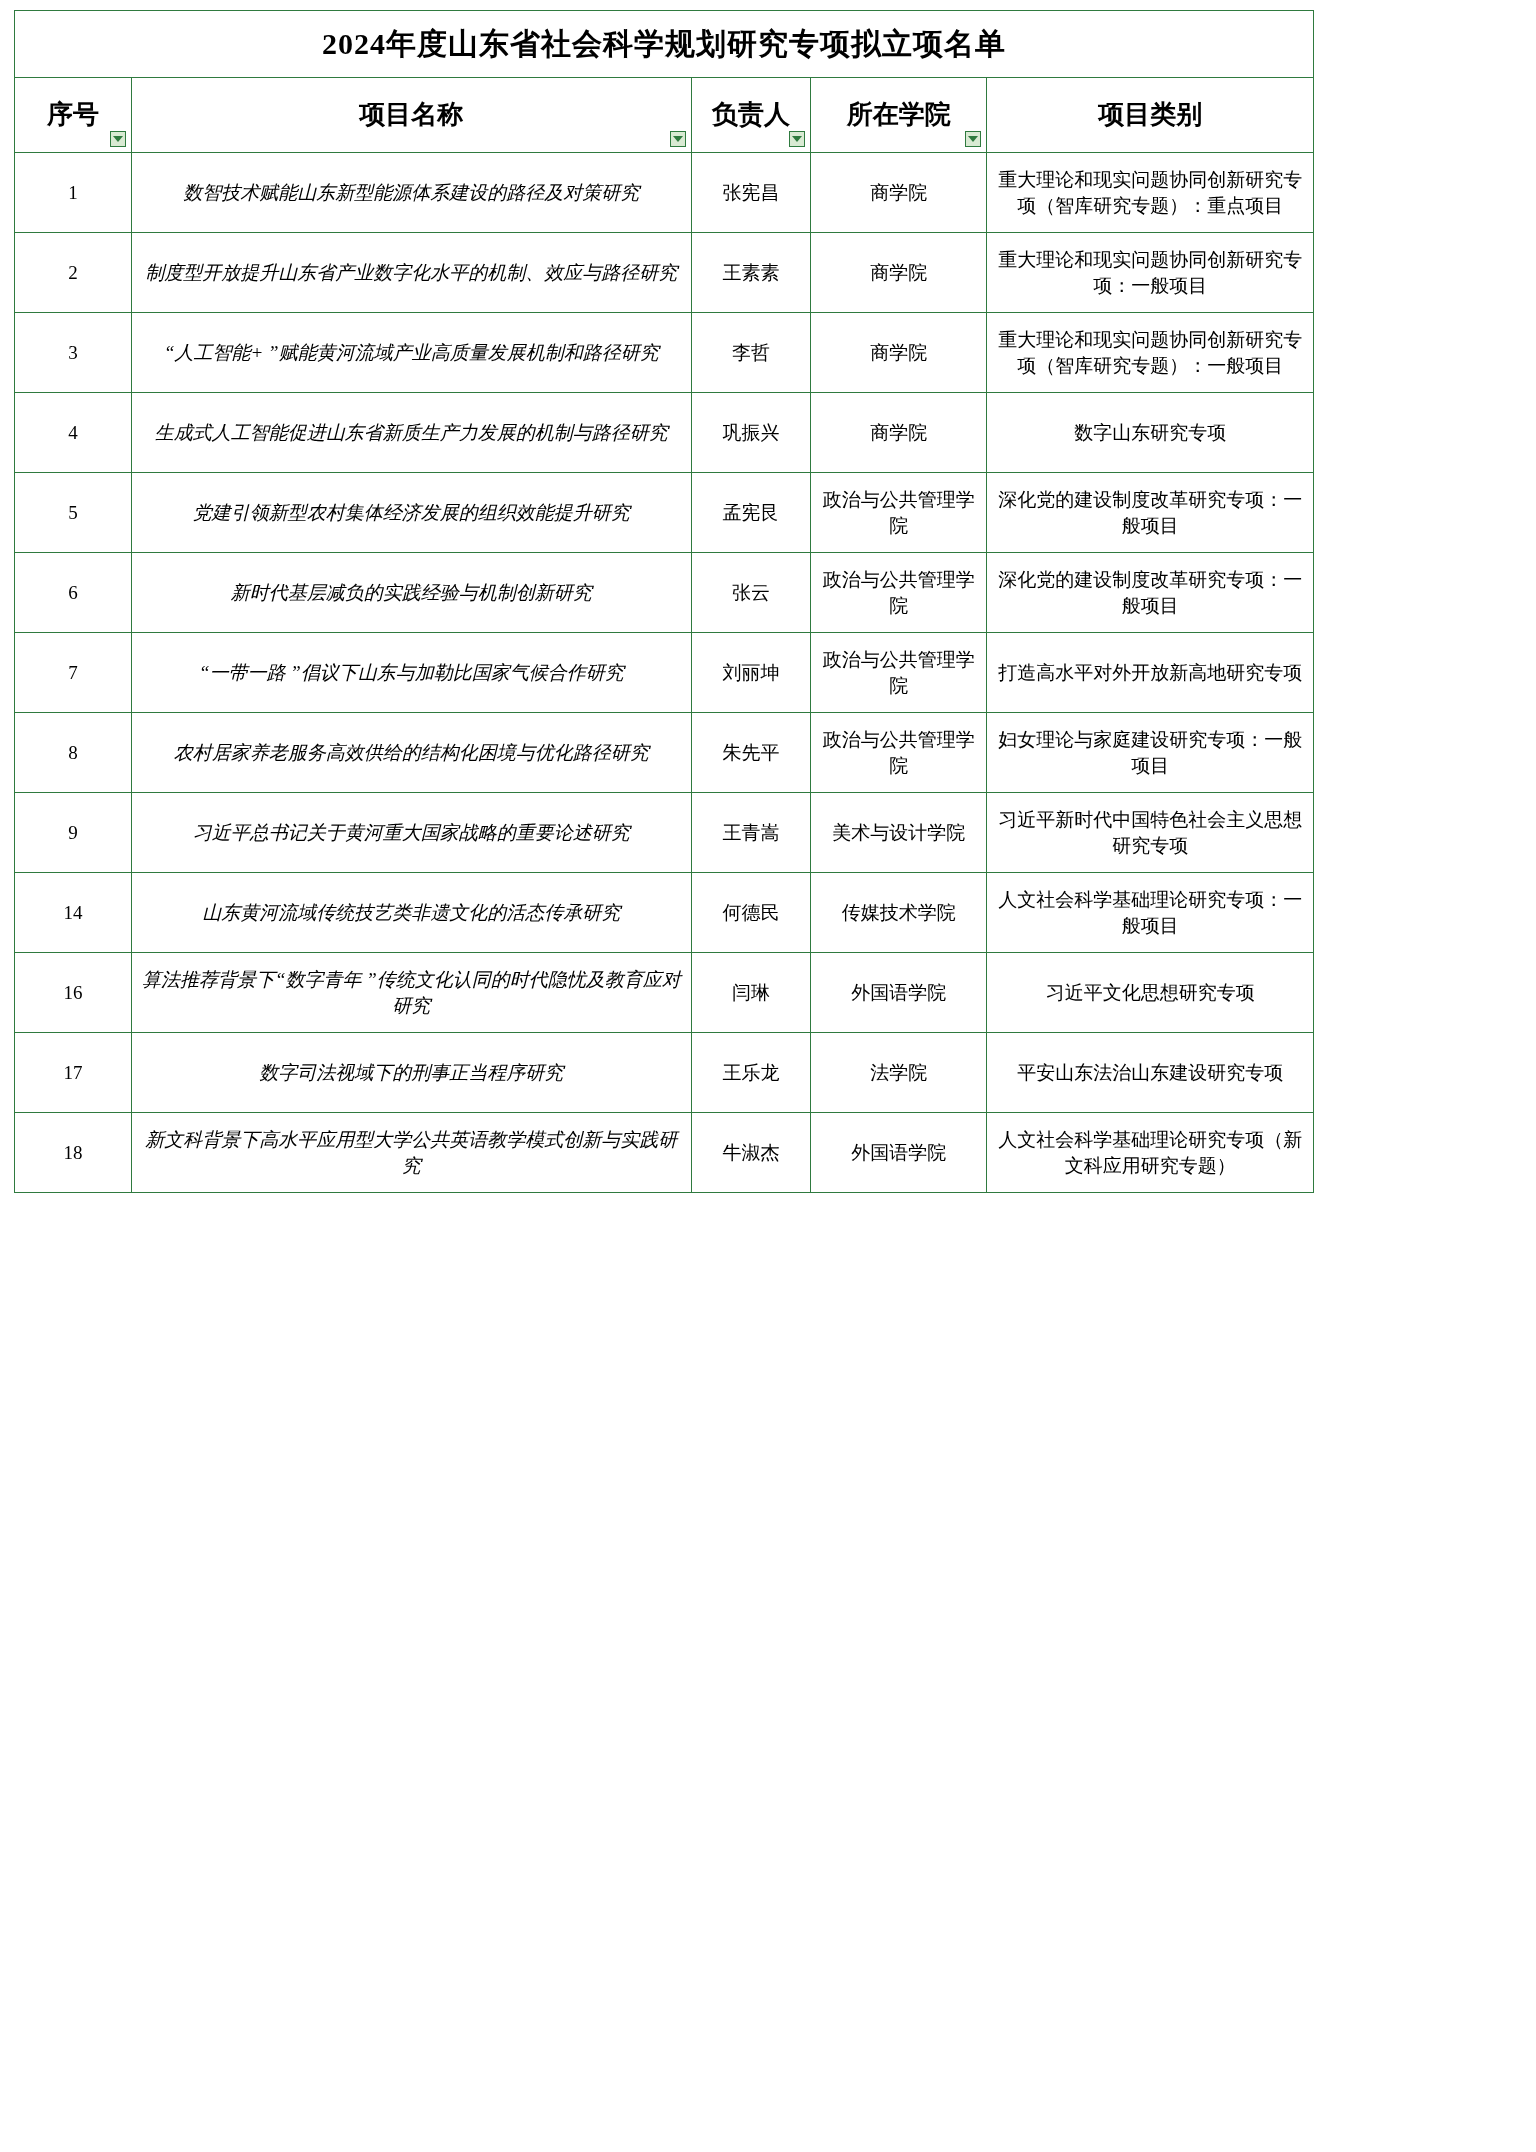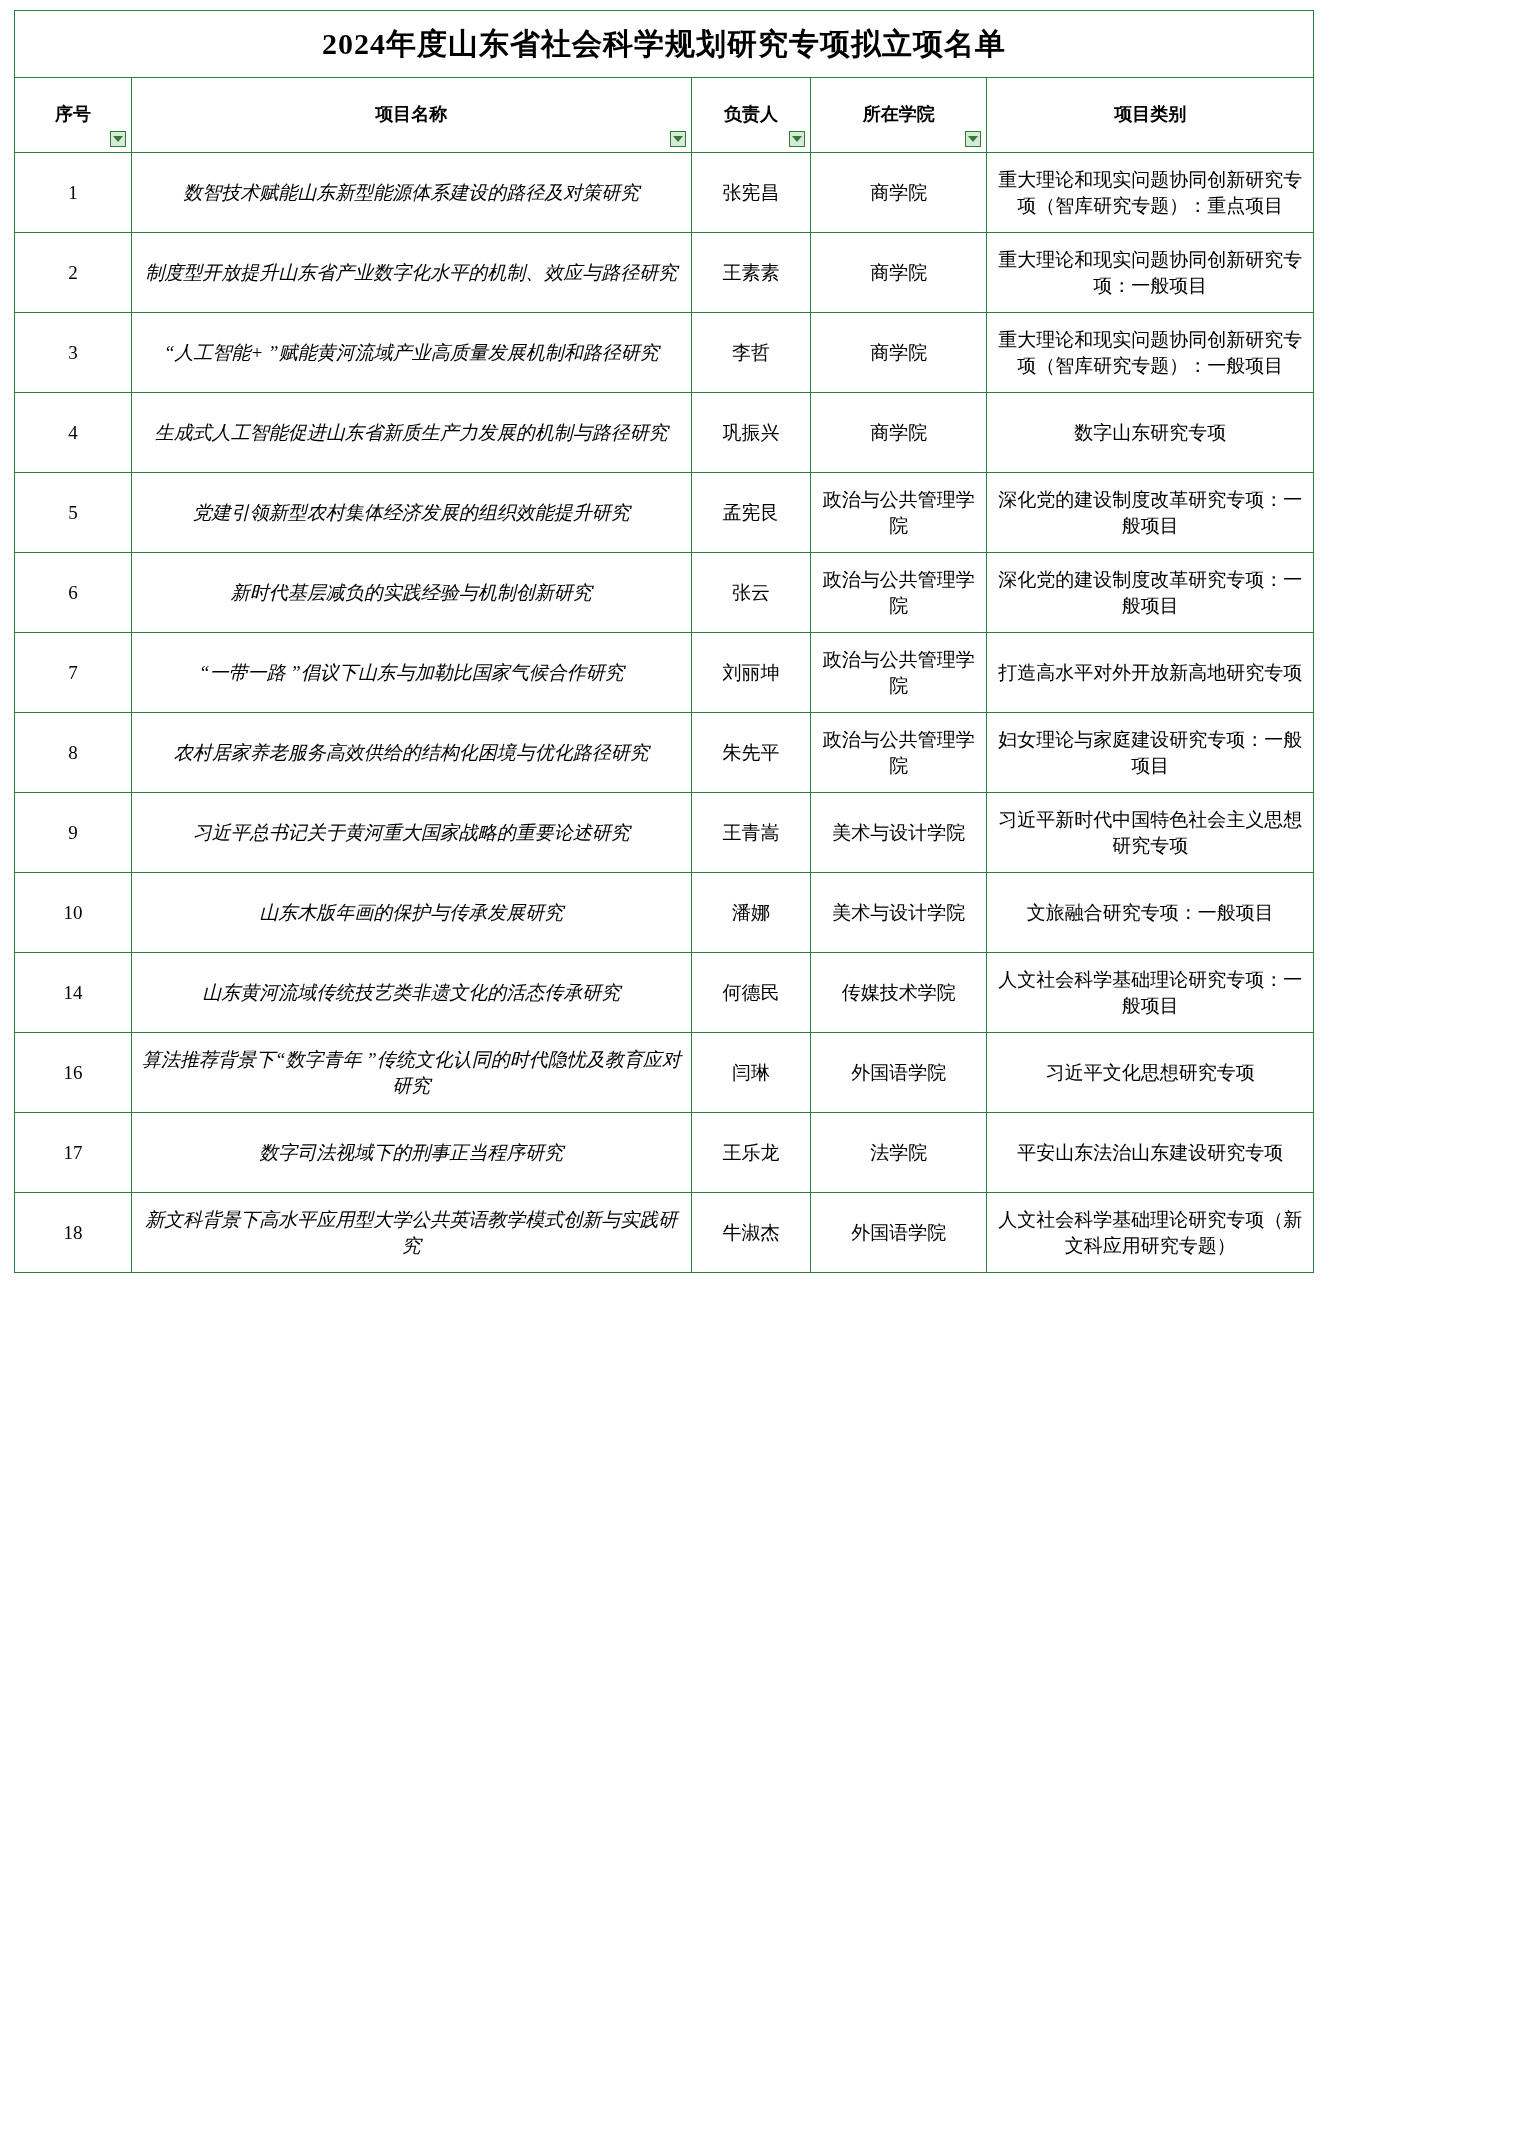--- a/index.html
+++ b/index.html
@@ -40,21 +40,21 @@
     border: 1px solid #2f7a3f;
     padding: 6px 8px;
     vertical-align: middle;
     text-align: center;
     font-size: 19px;
     line-height: 1.32;
     word-break: break-word;
   }
   table.grid th {
     font-weight: bold;
-    font-size: 18px;
+    font-size: 26px;
     height: 62px;
     position: relative;
     font-family: Liberation Serif, serif;
   }
   .filter-btn {
     position: absolute;
     right: 5px;
     bottom: 5px;
     width: 16px;
     height: 16px;
@@ -191,27 +191,20 @@
           <td class="c-cat">妇女理论与家庭建设研究专项：一般项目</td>
         </tr>
         <tr class="data-row">
           <td class="c-idx">9</td>
           <td class="c-name">习近平总书记关于黄河重大国家战略的重要论述研究</td>
           <td class="c-leader">王青嵩</td>
           <td class="c-college">美术与设计学院</td>
           <td class="c-cat">习近平新时代中国特色社会主义思想研究专项</td>
         </tr>
         <tr class="data-row">
-          <td class="c-idx">10</td>
-          <td class="c-name">山东木版年画的保护与传承发展研究</td>
-          <td class="c-leader">潘娜</td>
-          <td class="c-college">美术与设计学院</td>
-          <td class="c-cat">文旅融合研究专项：一般项目</td>
-        </tr>
-        <tr class="data-row">
           <td class="c-idx">14</td>
           <td class="c-name">山东黄河流域传统技艺类非遗文化的活态传承研究</td>
           <td class="c-leader">何德民</td>
           <td class="c-college">传媒技术学院</td>
           <td class="c-cat">人文社会科学基础理论研究专项：一般项目</td>
         </tr>
         <tr class="data-row">
           <td class="c-idx">16</td>
           <td class="c-name">算法推荐背景下“数字青年 ”传统文化认同的时代隐忧及教育应对研究</td>
           <td class="c-leader">闫琳</td>

